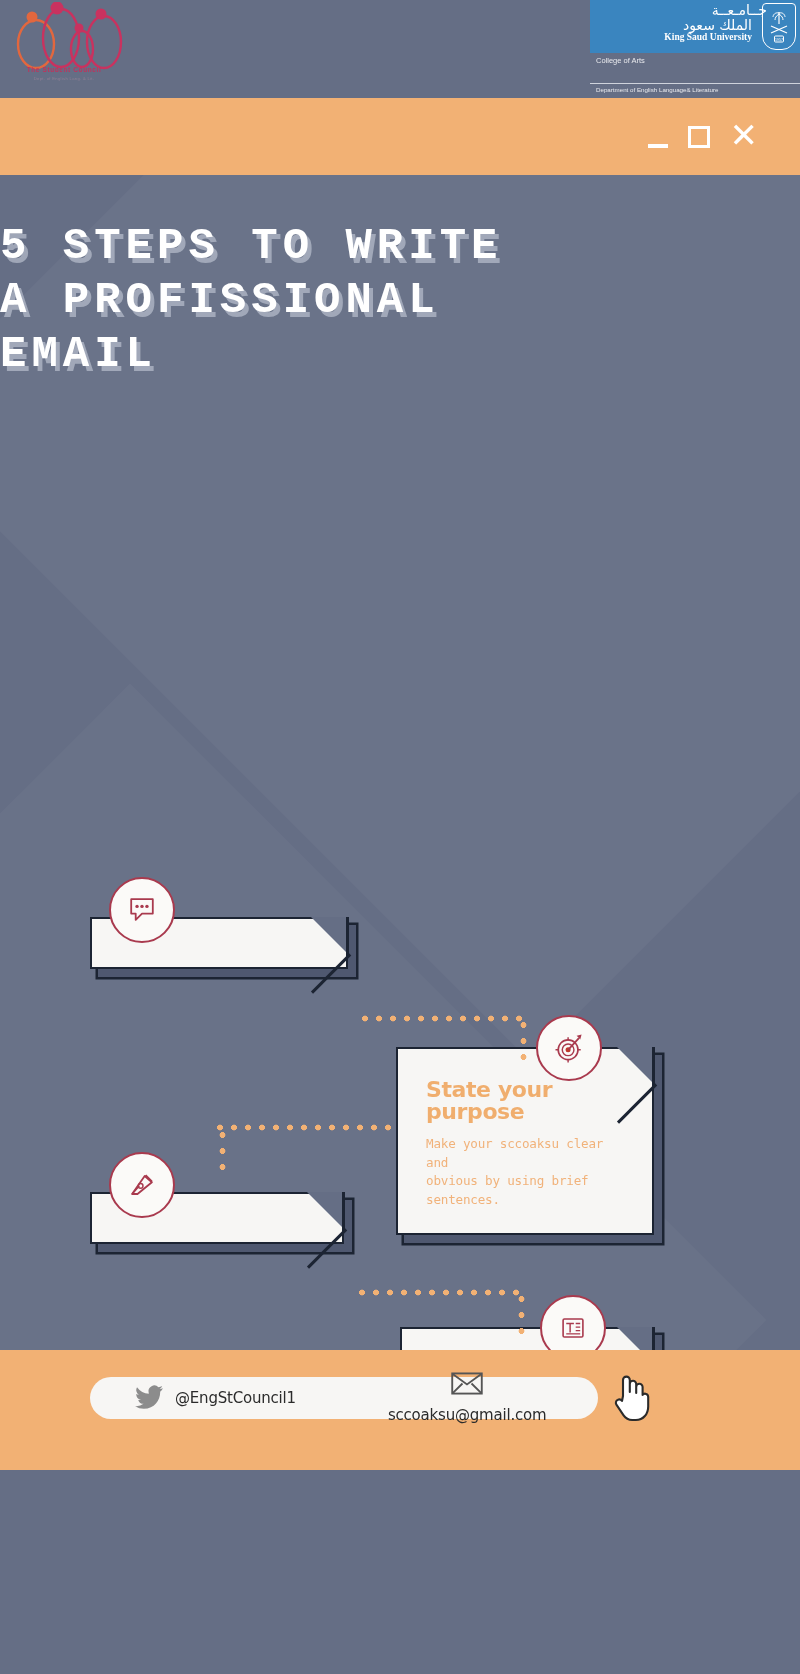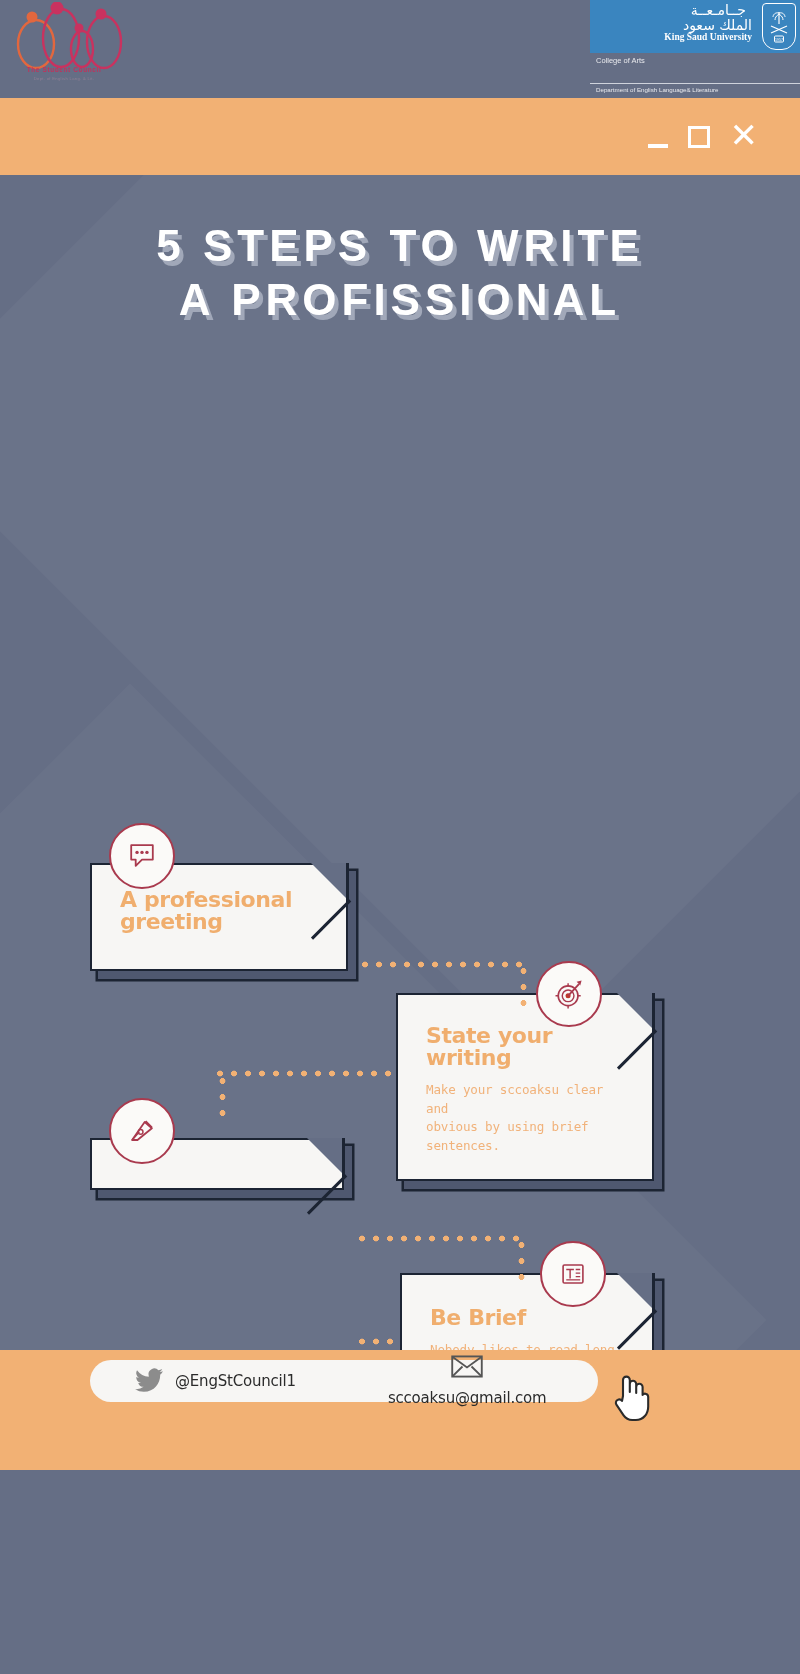--- a/index.html
+++ b/index.html
@@ -85,21 +85,21 @@
   .ksu-badge {
     background: #3a85bf;
     height: 53px;
     position: relative;
     padding: 3px 6px 0 6px;
   }
   .ksu-ar1 {
     color: #ffffff;
     font-size: 14px;
     text-align: right;
-    padding-right: 48px;
+    padding-right: 27px;
     letter-spacing: 2px;
     line-height: 15px;
     font-family: "DejaVu Sans", sans-serif;
   }
   .ksu-ar2 {
     color: #ffffff;
     font-size: 14px;
     text-align: right;
     padding-right: 42px;
     line-height: 14px;
@@ -168,24 +168,24 @@
     font-size: 34px;
     font-weight: 300;
     margin-top: -4px;
     font-family: "DejaVu Sans", sans-serif;
   }
 
   
   .title {
     position: relative;
     z-index: 2;
-    text-align: center;
+    text-align: left;
     margin-top: 44px;
     color: #ffffff;
-    font-family: Liberation Sans, sans-serif;
+    font-family: Liberation Mono, monospace;
     font-weight: bold;
     font-size: 44px;
     letter-spacing: 5px;
     line-height: 54px;
     text-shadow: 4px 5px 0 rgba(190,197,210,0.65);
   }
 
   
   .cards {
     position: relative;
@@ -277,21 +277,21 @@
   
   .footer {
     position: absolute;
     left: 0; top: 1350px;
     width: 800px; height: 120px;
     background: #f2b174;
     z-index: 3;
   }
   .contact-pill {
     position: absolute;
-    left: 90px; top: 10px;
+    left: 90px; top: 27px;
     width: 508px; height: 42px;
     background: #f7f6f4;
     border-radius: 21px;
     display: flex;
     align-items: center;
   }
   .contact-item {
     display: flex;
     align-items: center;
     gap: 11px;
@@ -363,20 +363,21 @@
   <div class="window-controls">
     <div class="wc wc-min"></div>
     <div class="wc wc-max"></div>
     <div class="wc wc-close">✕</div>
   </div>
 </div>
 
 <div class="title">
   <div>5 STEPS TO WRITE</div>
   <div>A PROFISSIONAL</div>
+  <div>EMAIL</div>
 </div>
 
 <div class="cards">
 
   <div class="dots dots-h" style="left:358px; top:588px; width:172px;"></div>
   <div class="dots dots-v" style="left:520px; top:590px; height:48px;"></div>
 
   <div class="dots dots-h" style="left:213px; top:697px; width:180px;"></div>
   <div class="dots dots-v" style="left:219px; top:700px; height:46px;"></div>
 
@@ -393,22 +394,20 @@
         <circle cx="14.5" cy="16" r="1.9" fill="#a93a4e"></circle>
         <circle cx="20" cy="16" r="1.9" fill="#a93a4e"></circle>
         <circle cx="25.5" cy="16" r="1.9" fill="#a93a4e"></circle>
       </svg>
     </div>
     <div class="card">
       <span class="fold"></span>
       <span class="fold-edge"></span>
       <span class="fold-line"></span>
       <div class="card-body">
-        <div class="card-title">A professional
-greeting</div>
       </div>
     </div>
   </div>
 
   <div class="card-wrap" style="left:396px; top:620px; width:258px;">
     <div class="icon-bubble" style="left:140px; top:-32px;">
       <svg viewBox="0 0 40 40" width="36" height="36">
         <circle cx="19" cy="22" r="11" fill="none" stroke="#a93a4e" stroke-width="1.8"></circle>
         <circle cx="19" cy="22" r="6.5" fill="none" stroke="#a93a4e" stroke-width="1.6"></circle>
         <circle cx="19" cy="22" r="2.8" fill="#c0392b"></circle>
@@ -416,21 +415,21 @@
         <path d="M28.5 6.5 L34 5 L32.5 10.5 Z" fill="#a93a4e"></path>
         <path d="M19 8 V12 M19 32 V36 M5 22 H9 M29 22 H33" stroke="#a93a4e" stroke-width="1.6"></path>
       </svg>
     </div>
     <div class="card">
       <span class="fold"></span>
       <span class="fold-edge"></span>
       <span class="fold-line"></span>
       <div class="card-body" style="padding-top:30px;">
         <div class="card-title">State your
-writing</div>
+purpose</div>
         <div class="card-text">Make your sccoaksu clear and
 obvious by using brief
 sentences.</div>
       </div>
     </div>
   </div>
 
   <div class="card-wrap" style="left:90px; top:765px; width:254px;">
     <div class="icon-bubble" style="left:19px; top:-40px;">
       <svg viewBox="0 0 40 40" width="36" height="36">

